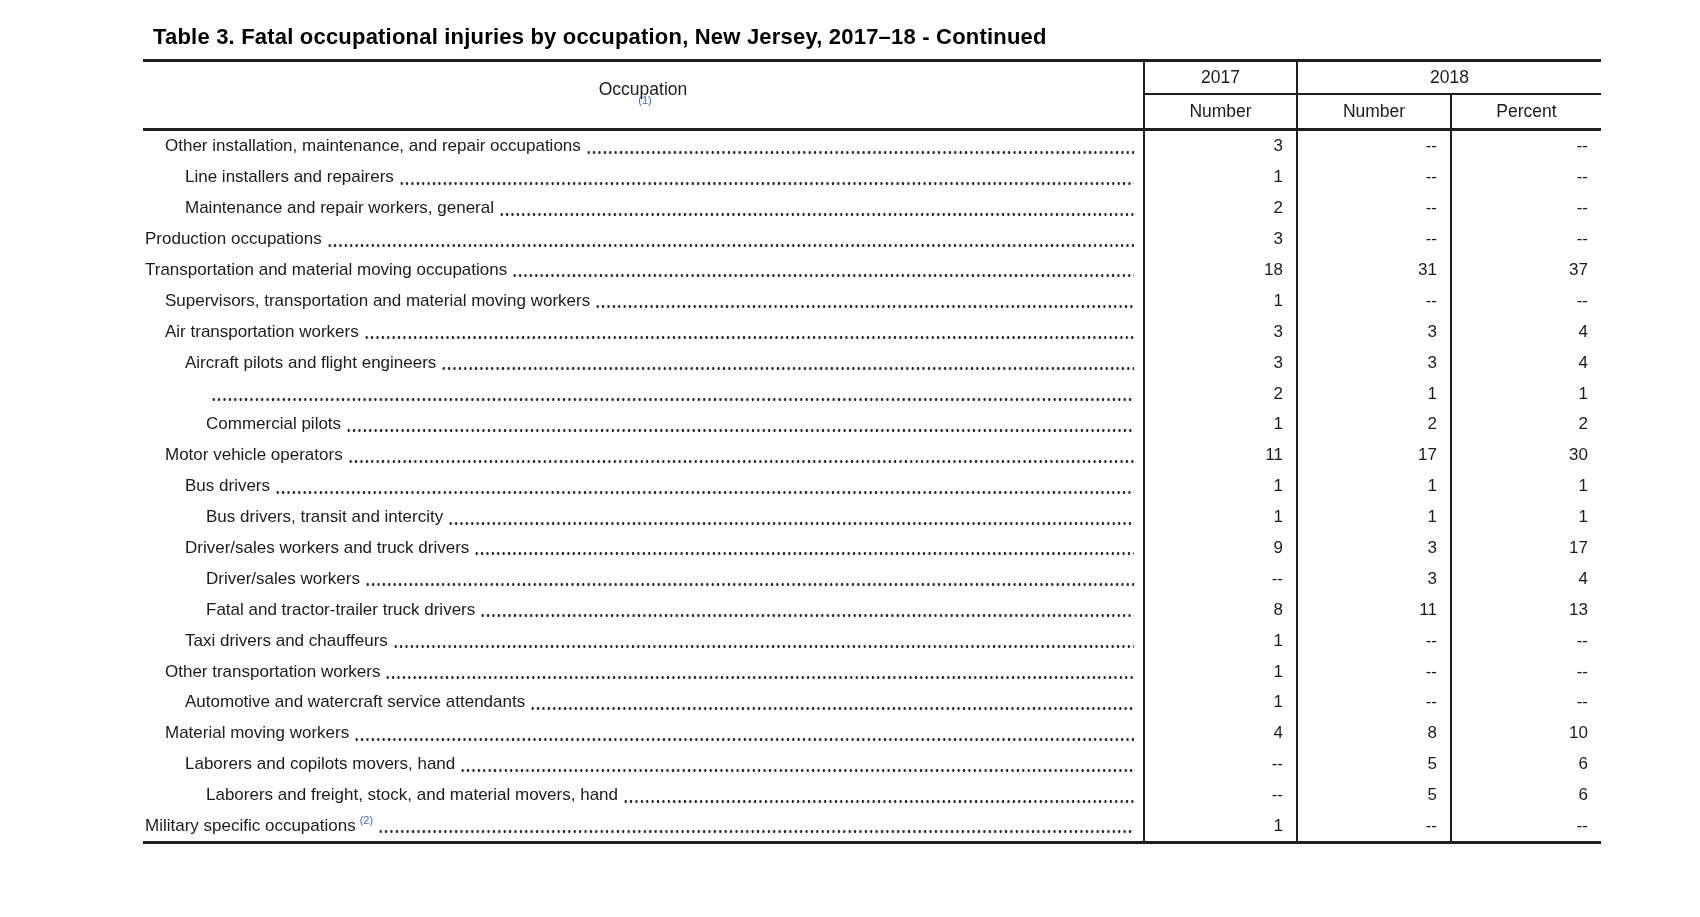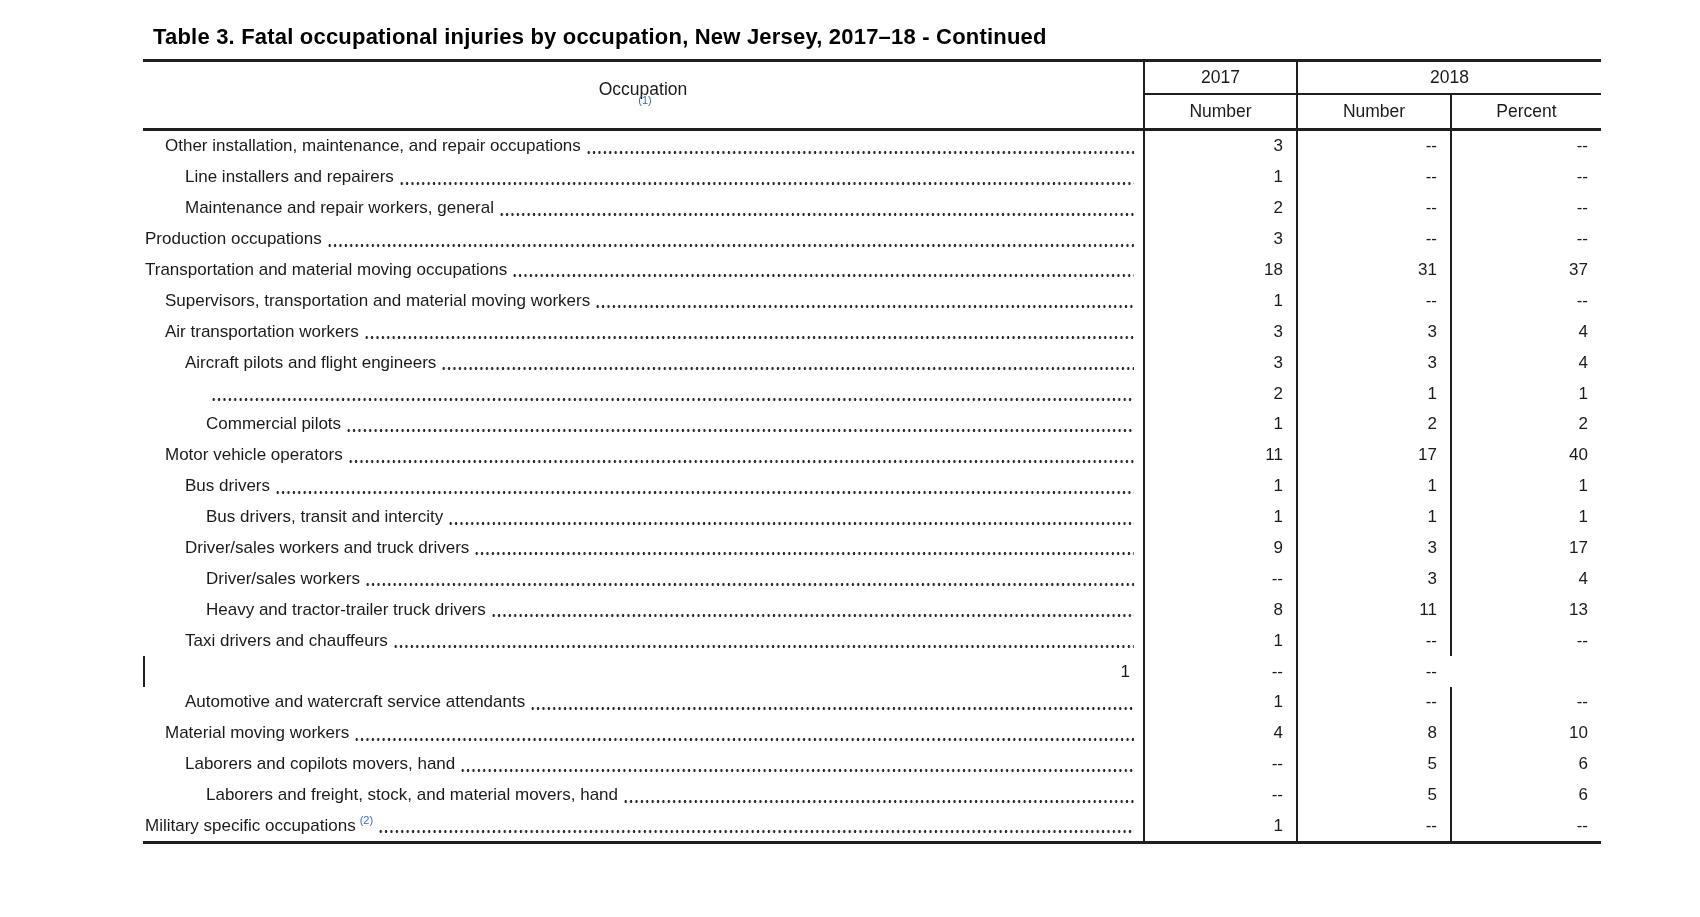--- a/index.html
+++ b/index.html
@@ -168,21 +168,21 @@
     <div class="num-cell">2</div>
     <div class="num-cell">2</div>
   </div>
         <div class="grid row">
     <div class="occ-cell ind1">
       <span>Motor vehicle operators</span>
       <span class="leader"></span>
     </div>
     <div class="num-cell">11</div>
     <div class="num-cell">17</div>
-    <div class="num-cell">40</div>
+    <div class="num-cell">30</div>
   </div>
         <div class="grid row">
     <div class="occ-cell ind2">
       <span>Bus drivers</span>
       <span class="leader"></span>
     </div>
     <div class="num-cell">1</div>
     <div class="num-cell">1</div>
     <div class="num-cell">1</div>
   </div>
@@ -208,37 +208,41 @@
     <div class="occ-cell ind3">
       <span>Driver/sales workers</span>
       <span class="leader"></span>
     </div>
     <div class="num-cell">--</div>
     <div class="num-cell">3</div>
     <div class="num-cell">4</div>
   </div>
         <div class="grid row">
     <div class="occ-cell ind3">
-      <span>Heavy and tractor-trailer truck drivers</span>
+      <span>Fatal and tractor-trailer truck drivers</span>
       <span class="leader"></span>
     </div>
     <div class="num-cell">8</div>
     <div class="num-cell">11</div>
     <div class="num-cell">13</div>
   </div>
         <div class="grid row">
     <div class="occ-cell ind2">
       <span>Taxi drivers and chauffeurs</span>
       <span class="leader"></span>
     </div>
     <div class="num-cell">1</div>
     <div class="num-cell">--</div>
     <div class="num-cell">--</div>
   </div>
         <div class="grid row">
+    <div class="occ-cell ind1">
+      <span>Other transportation workers</span>
+      <span class="leader"></span>
+    </div>
     <div class="num-cell">1</div>
     <div class="num-cell">--</div>
     <div class="num-cell">--</div>
   </div>
         <div class="grid row">
     <div class="occ-cell ind2">
       <span>Automotive and watercraft service attendants</span>
       <span class="leader"></span>
     </div>
     <div class="num-cell">1</div>

